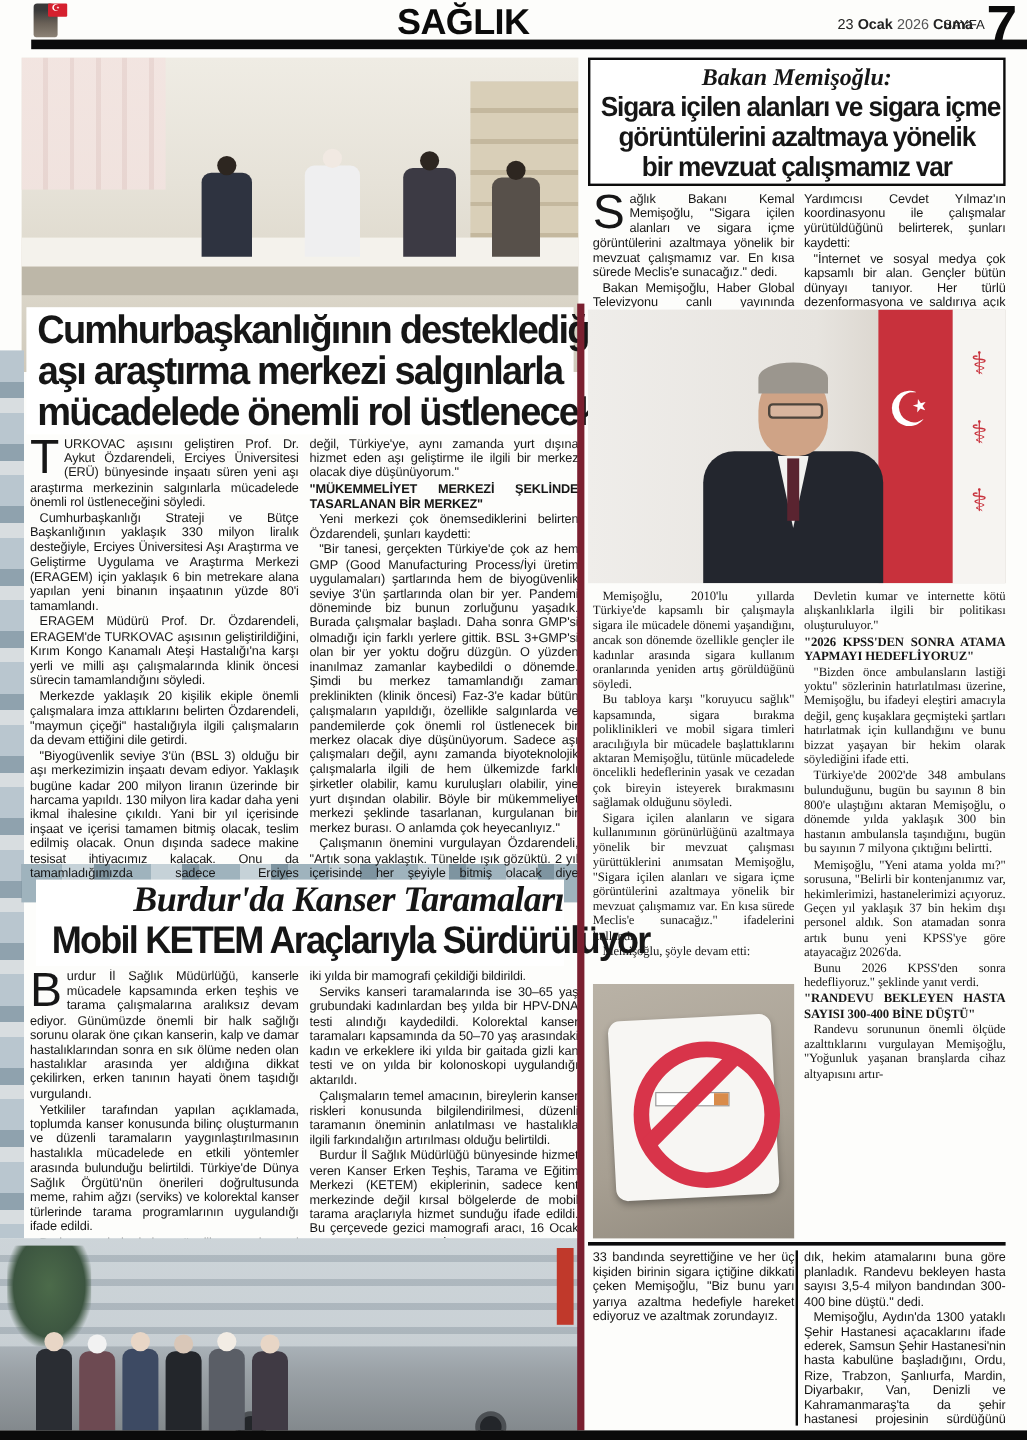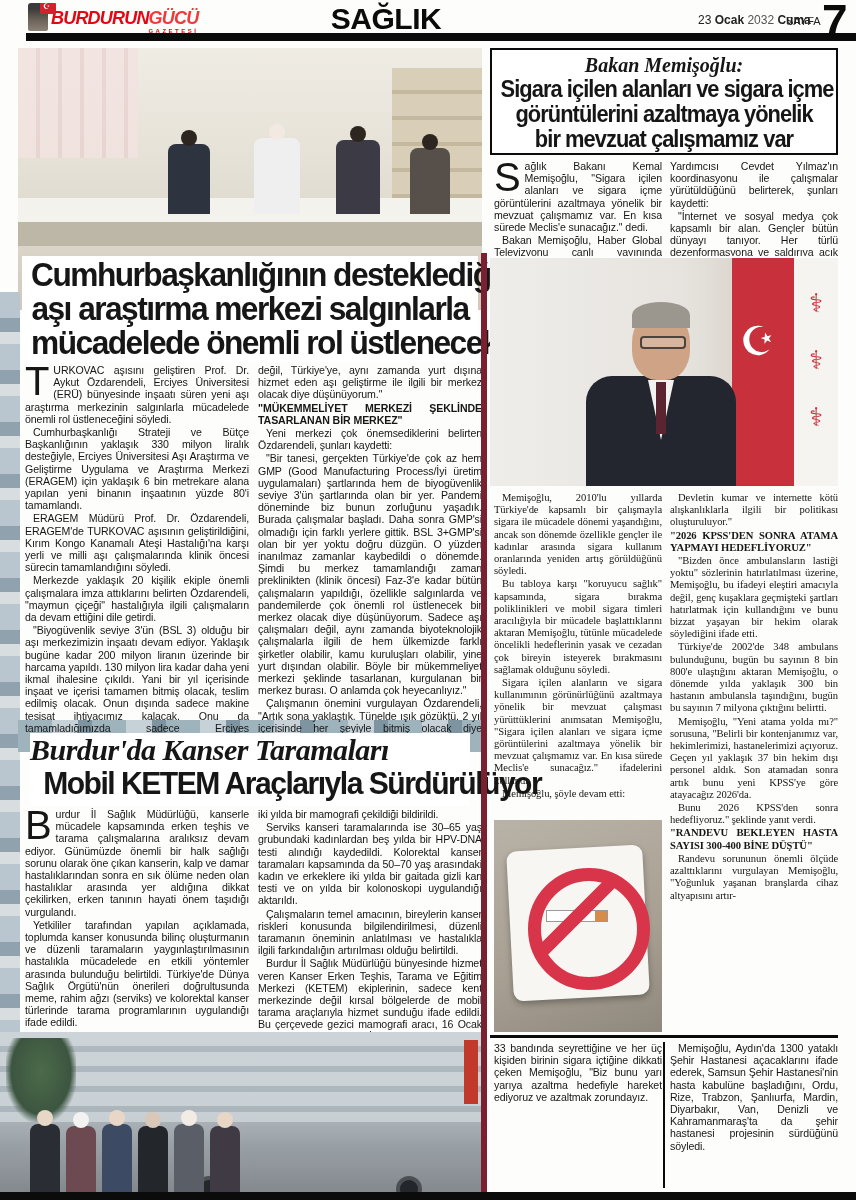--- a/index.html
+++ b/index.html
@@ -28,21 +28,21 @@
   .col{width:224px;overflow:hidden;text-align:justify;}
   .ncol{width:168px;overflow:hidden;text-align:justify;}
   .para{font-size:10.6px;line-height:12.2px;margin:0 0 1px 0;letter-spacing:-0.1px;}
   .para.ind{text-indent:8px;}
   .pbold{font-weight:800;}
   .dropcap{float:left;font-size:40px;line-height:31px;padding:2px 4px 0 0;font-weight:400;}
   
   #a1-headline{left:22px;top:256px;width:456px;height:106px;background:#fff;
      display:flex;flex-direction:column;justify-content:center;text-align:center;}
   #a1-headline .hl{font-size:33px;font-weight:800;letter-spacing:-1.6px;line-height:34px;white-space:nowrap;transform:scaleX(0.96);}
-  #a2-headline{left:30px;top:733px;width:440px;height:72px;background:#fff;text-align:left;}
+  #a2-headline{left:30px;top:733px;width:440px;height:72px;background:#fff;text-align:right;}
   #a2-headline .h1{font-family:"Liberation Serif",serif;font-style:italic;font-weight:700;font-size:30px;line-height:33px;letter-spacing:-0.5px;}
   #a2-headline .h2{font-size:32px;font-weight:800;letter-spacing:-1.6px;line-height:34px;white-space:nowrap;transform:scaleX(0.94);}
   #a3-headbox{left:490px;top:48px;width:348px;height:107px;border:2px solid #0b0b0b;box-sizing:border-box;background:#fff;text-align:center;padding-top:3px;}
   #a3-headbox .kicker{font-family:"Liberation Serif",serif;font-style:italic;font-weight:700;font-size:20px;line-height:24px;}
   #a3-headbox .hl{font-size:23px;font-weight:800;letter-spacing:-1px;line-height:25px;white-space:nowrap;transform:scaleX(0.95);}
   
   #divider{left:481px;top:253px;width:6px;height:939px;background:#7a2030;}
   #a3-rule-h{left:490px;top:1035px;width:348px;height:3px;background:#0b0b0b;}
   #a3-rule-v{left:663px;top:1042px;width:2px;height:146px;background:#0b0b0b;}
   
@@ -87,30 +87,26 @@
      repeating-linear-gradient(180deg,#b9c6cf 0 26px,#8fa2ae 26px 40px,#d8dde0 40px 52px);}
   #a2-strip{left:18px;top:720px;width:464px;height:32px;background:
      repeating-linear-gradient(90deg,#9fb3bd 0 34px,#c6d2d8 34px 60px,#7e94a0 60px 74px);}
 </style>
 </head>
 <body>
 
 <div class="abs" id="logo">
   <div class="logo-fig"></div>
   <div class="logo-flag"></div>
-  <div class="logo-text">
-    <div class="logo-main"><span>BURDURUN</span><span class="l2">GÜCÜ</span></div>
-    <div class="logo-sub">GAZETESİ</div>
-  </div>
 </div>
 <div class="abs" id="section-title">SAĞLIK</div>
 <div class="abs" id="dateline">
   <span>23</span>
   <b>Ocak</b>
-  <span class="lt">2032</span>
+  <span class="lt">2026</span>
   <b>Cuma</b>
 </div>
 <div class="abs" id="sayfa">SAYFA</div>
 <div class="abs" id="pageno">7</div>
 <div class="abs" id="topbar"></div>
 
 <div class="abs photo" id="lab-photo">
   <div class="win"></div>
   <div class="shelf"></div>
   <div class="bench"></div>
@@ -257,18 +253,19 @@
 
 <div class="abs" id="a3-rule-h"></div>
 <div class="abs" id="a3-rule-v"></div>
 
 <div class="abs cols" style="left:494px;top:1042px;width:344px;height:146px;gap:8px;" id="a3-bottom">
   <div class="ncol">
     <p class="para">33 bandında seyrettiğine ve her üç kişiden birinin sigara içtiğine dikkati çeken Memişoğlu, "Biz bunu yarı yarıya azaltma hedefiyle hareket ediyoruz ve azaltmak zorundayız.</p>
 
   </div>
   <div class="ncol">
+    <p class="para">dık, hekim atamalarını buna göre planladık. Randevu bekleyen hasta sayısı 3,5-4 milyon bandından 300-400 bine düştü." dedi.</p>
     <p class="para ind">Memişoğlu, Aydın'da 1300 yataklı Şehir Hastanesi açacaklarını ifade ederek, Samsun Şehir Hastanesi'nin hasta kabulüne başladığını, Ordu, Rize, Trabzon, Şanlıurfa, Mardin, Diyarbakır, Van, Denizli ve Kahramanmaraş'ta da şehir hastanesi projesinin sürdüğünü söyledi.</p>
 
   </div>
 </div>
 
 <div class="abs" id="bottombar"></div>
 
 </body></html>

